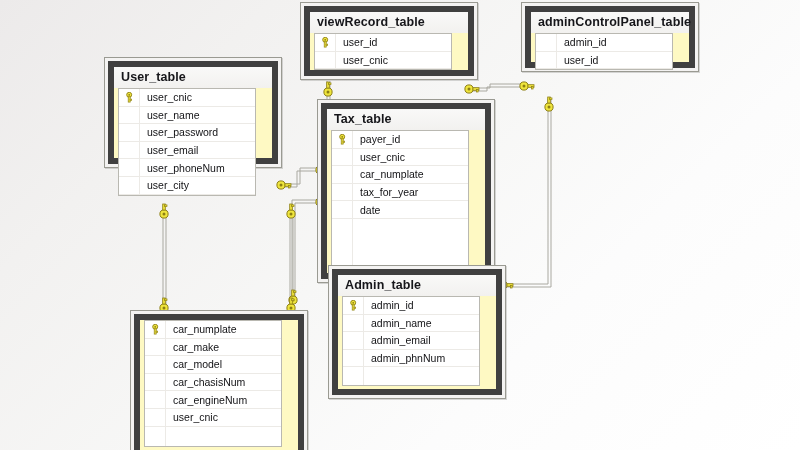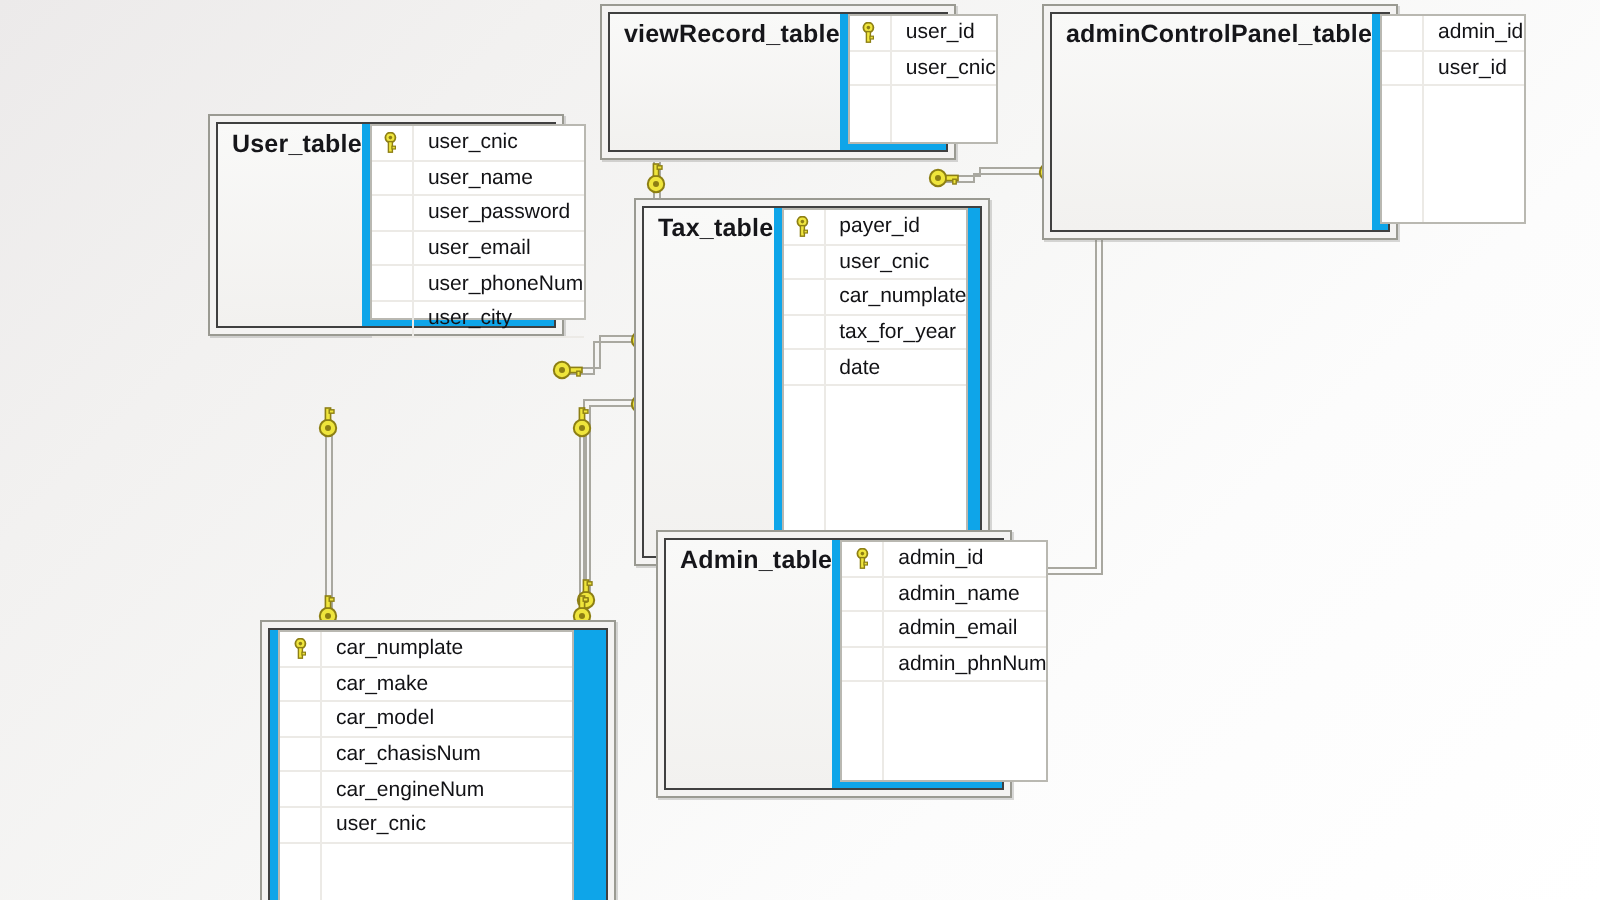--- a/index.html
+++ b/index.html
@@ -29,26 +29,26 @@
   
   .table-box {
     position: absolute;
     background: #f4f3f2;
     border: 1px solid #9a9a92;
     box-shadow: 1px 1px 0 rgba(120,120,115,0.28);
     box-sizing: border-box;
     padding: 3px;
   }
   .table-inner {
-    border: 1px solid #404040;
-    background: #0ea5e9;
+    border: 6px solid #404040;
+    background: #fef9c3;
     height: 100%;
     box-sizing: border-box;
     display: flex;
-    flex-direction: row;
+    flex-direction: column;
   }
   .table-title {
     font-size: 12.5px;
     font-weight: bold;
     color: #16161a;
     padding: 3px 0 4px 7px;
     letter-spacing: 0.1px;
     background: linear-gradient(to bottom, #f9f9f8 0%, #f2f1ef 100%);
     flex: 0 0 auto;
     white-space: nowrap;
@@ -230,21 +230,21 @@
           <div class="col-gutter"></div>
           <div class="col-name">user_cnic</div>
         </div>
         <div class="filler-row">
           <div class="col-gutter"></div>
         </div>
       </div>
     </div>
   </div>
 
-  <div class="table-box" style="left:521px; top:2px; width:178px; height:118px;">
+  <div class="table-box" style="left:521px; top:2px; width:178px; height:70px;">
     <div class="table-inner">
       <div class="table-title">adminControlPanel_table</div>
       <div class="grid">
         <div class="col-row">
           <div class="col-gutter"></div>
           <div class="col-name">admin_id</div>
         </div>
         <div class="col-row">
           <div class="col-gutter"></div>
           <div class="col-name">user_id</div>
@@ -287,21 +287,21 @@
           <div class="col-gutter"></div>
           <div class="col-name">date</div>
         </div>
         <div class="filler-row">
           <div class="col-gutter"></div>
         </div>
       </div>
     </div>
   </div>
 
-  <div class="table-box" style="left:328px; top:265px; width:178px; height:134px;text-align:center;">
+  <div class="table-box" style="left:328px; top:265px; width:178px; height:134px;">
     <div class="table-inner">
       <div class="table-title">Admin_table</div>
       <div class="grid">
         <div class="col-row">
           <div class="col-gutter">
             <svg class="key-glyph" width="9" height="11" viewBox="0 0 9 11">
                 <circle cx="4.2" cy="2.8" r="2.5" fill="#f0e63e" stroke="#8d7f14" stroke-width="0.9"></circle>
                 <circle cx="4.2" cy="2.8" r="0.9" fill="#8d7f14"></circle>
                 <rect x="3.2" y="4.8" width="2" height="5.3" fill="#f0e63e" stroke="#8d7f14" stroke-width="0.7"></rect>
                 <rect x="5" y="7.1" width="1.7" height="1.4" fill="#f0e63e" stroke="#8d7f14" stroke-width="0.6"></rect>

